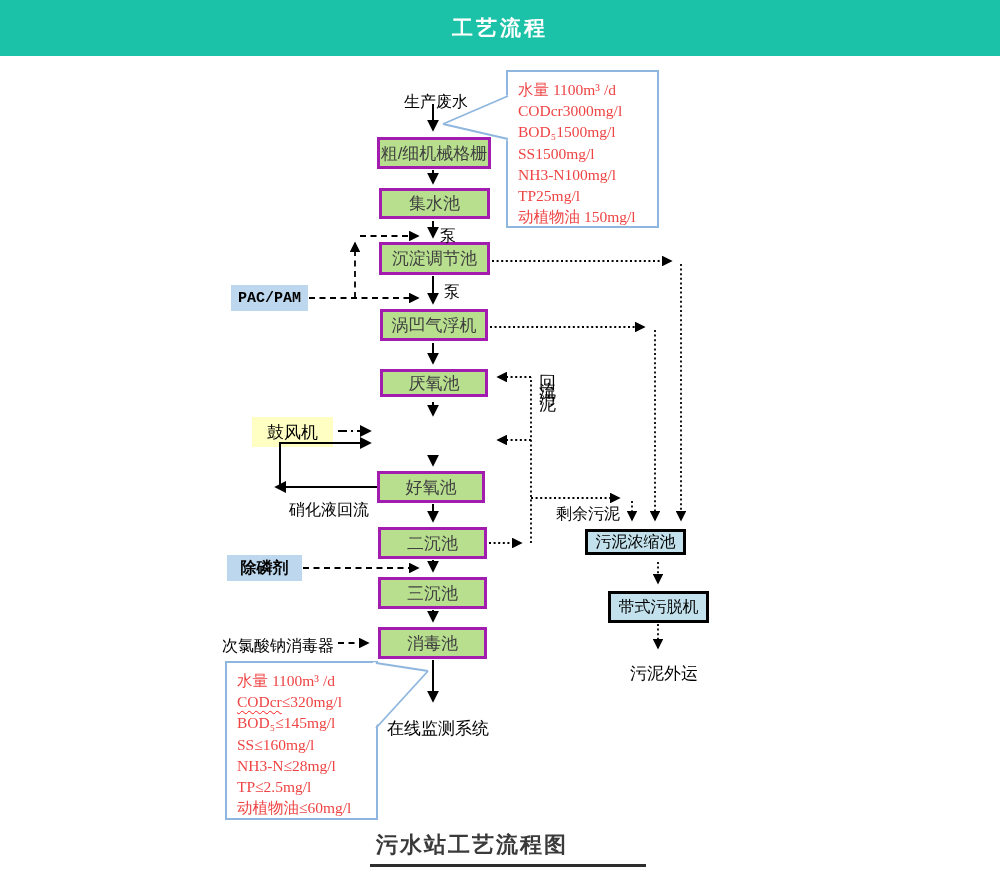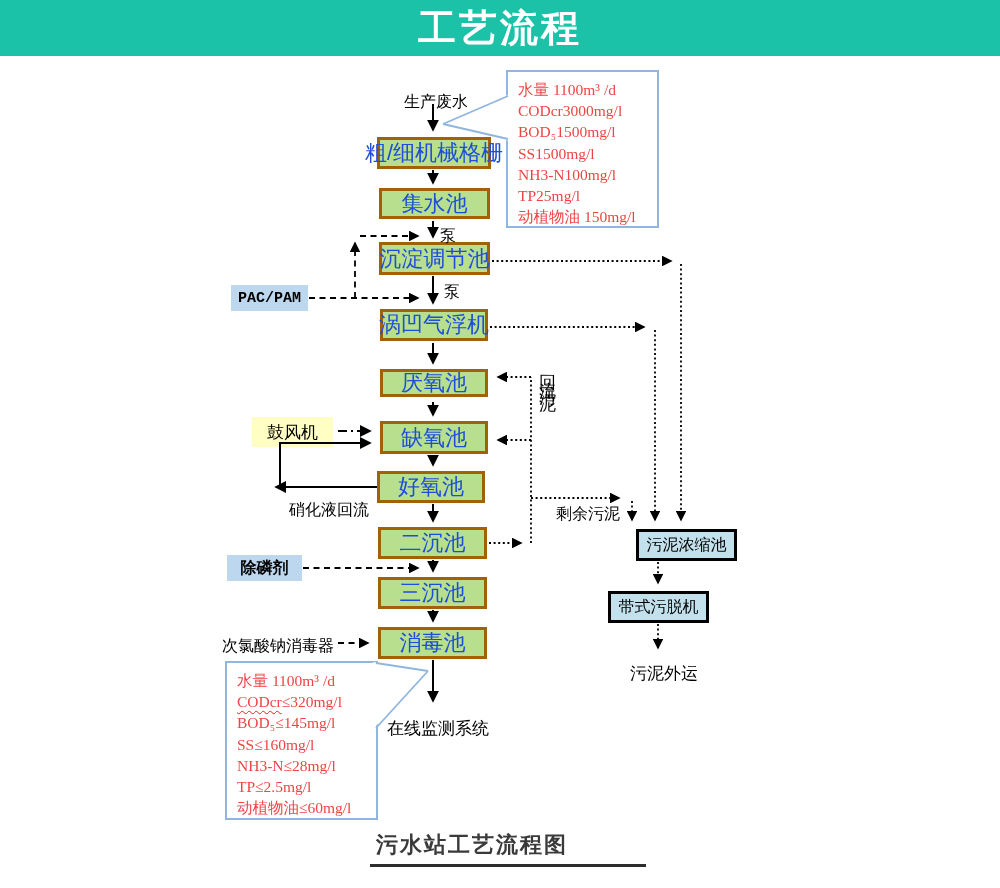--- a/index.html
+++ b/index.html
@@ -1,22 +1,22 @@
 <!DOCTYPE html>
 <html lang="zh"><head>
 <meta charset="utf-8">
 <style>
   html,body{margin:0;padding:0;background:#fff;}
   .canvas{position:relative;width:1000px;height:888px;background:#ffffff;overflow:hidden;
           font-family:"Liberation Sans","DejaVu Sans",sans-serif;}
   .hdr{position:absolute;left:0;top:0;width:1000px;height:56px;background:#1bc2a7;
        display:flex;align-items:center;justify-content:center;}
-  .hdr .t{color:#ffffff;font-size:38px;font-weight:bold;letter-spacing:3px;}
-  .pbox{position:absolute;box-sizing:border-box;background:#b7df8e;border:3px solid #a16207;
-        display:flex;align-items:center;justify-content:center;font-size:22px;color:#1d4ed8;
+  .hdr .t{color:#ffffff;font-size:21px;font-weight:bold;letter-spacing:3px;}
+  .pbox{position:absolute;box-sizing:border-box;background:#b7df8e;border:3px solid #a21caf;
+        display:flex;align-items:center;justify-content:center;font-size:17px;color:#404040;
         white-space:nowrap;z-index:2;}
   .sbox{position:absolute;box-sizing:border-box;background:#c2e1ec;border:3px solid #000;
         display:flex;align-items:center;justify-content:center;font-size:16px;color:#000;
         white-space:nowrap;z-index:2;}
   .lbl{position:absolute;box-sizing:border-box;display:flex;align-items:center;justify-content:center;
        font-size:16px;color:#000;white-space:nowrap;z-index:2;}
   .lbl.blue{background:#bdd7ee;font-weight:bold;}
   .lbl.yellow{background:#ffffc3;align-items:center;}
   .txt{position:absolute;font-size:16px;color:#000;white-space:nowrap;z-index:2;}
   .vtext{position:absolute;writing-mode:vertical-rl;text-orientation:upright;font-size:17px;
@@ -50,37 +50,34 @@
     </div>
   <div class="pbox" style="left:379px;top:242px;width:111px;height:33px">
       <span>沉淀调节池</span>
     </div>
   <div class="pbox" style="left:380px;top:309px;width:108px;height:32px">
       <span>涡凹气浮机</span>
     </div>
   <div class="pbox" style="left:380px;top:369px;width:108px;height:28px">
       <span>厌氧池</span>
     </div>
-  <div class="pbox" style="left:380px;top:421px;width:108px;height:33px">
-      <span>缺氧池</span>
-    </div>
   <div class="pbox" style="left:377px;top:471px;width:108px;height:32px">
       <span>好氧池</span>
     </div>
   <div class="pbox" style="left:378px;top:527px;width:109px;height:32px">
       <span>二沉池</span>
     </div>
   <div class="pbox" style="left:378px;top:577px;width:109px;height:32px">
       <span>三沉池</span>
     </div>
   <div class="pbox" style="left:378px;top:627px;width:109px;height:32px">
       <span>消毒池</span>
     </div>
 
-  <div class="sbox" style="left:636px;top:529px;width:101px;height:32px">
+  <div class="sbox" style="left:585px;top:529px;width:101px;height:26px">
       <span>污泥浓缩池</span>
     </div>
   <div class="sbox" style="left:608px;top:591px;width:101px;height:32px">
       <span>带式污脱机</span>
     </div>
 
   <div class="lbl blue mono" style="left:231px;top:285px;width:77px;height:26px">
       <span>PAC/PAM</span>
     </div>
   <div class="lbl yellow" style="left:252px;top:417px;width:81px;height:30px;font-size:17px">

